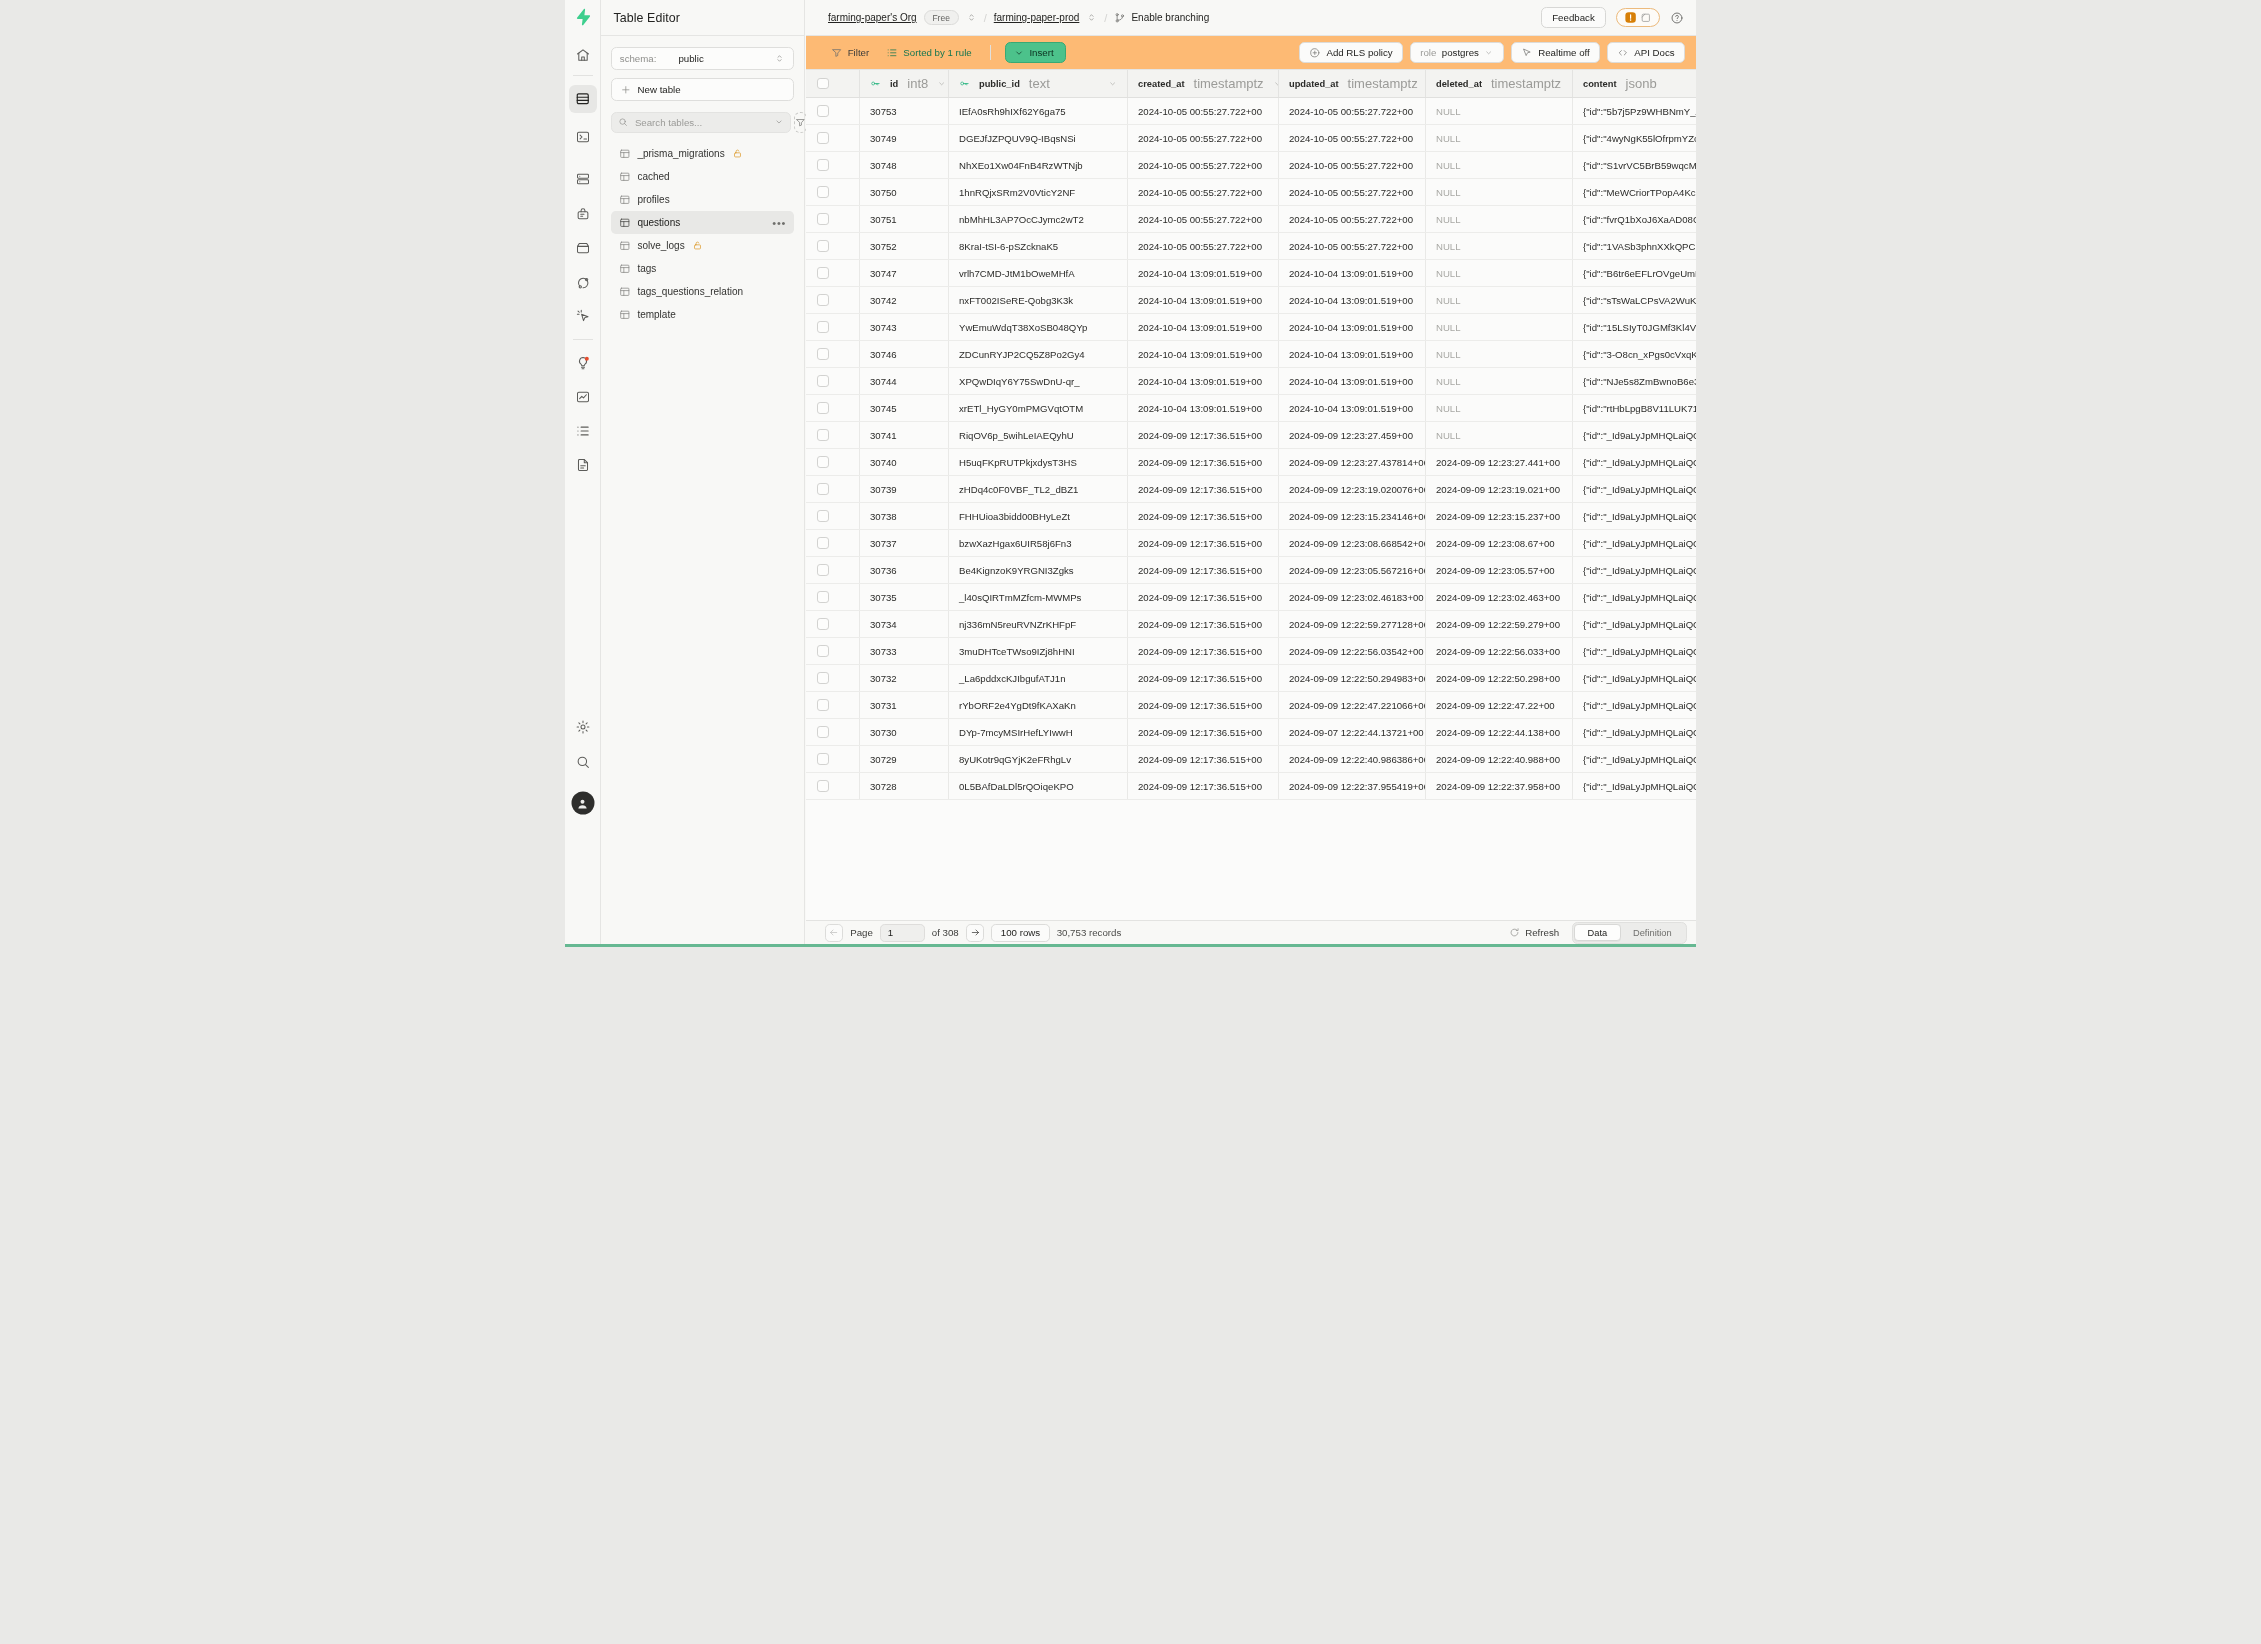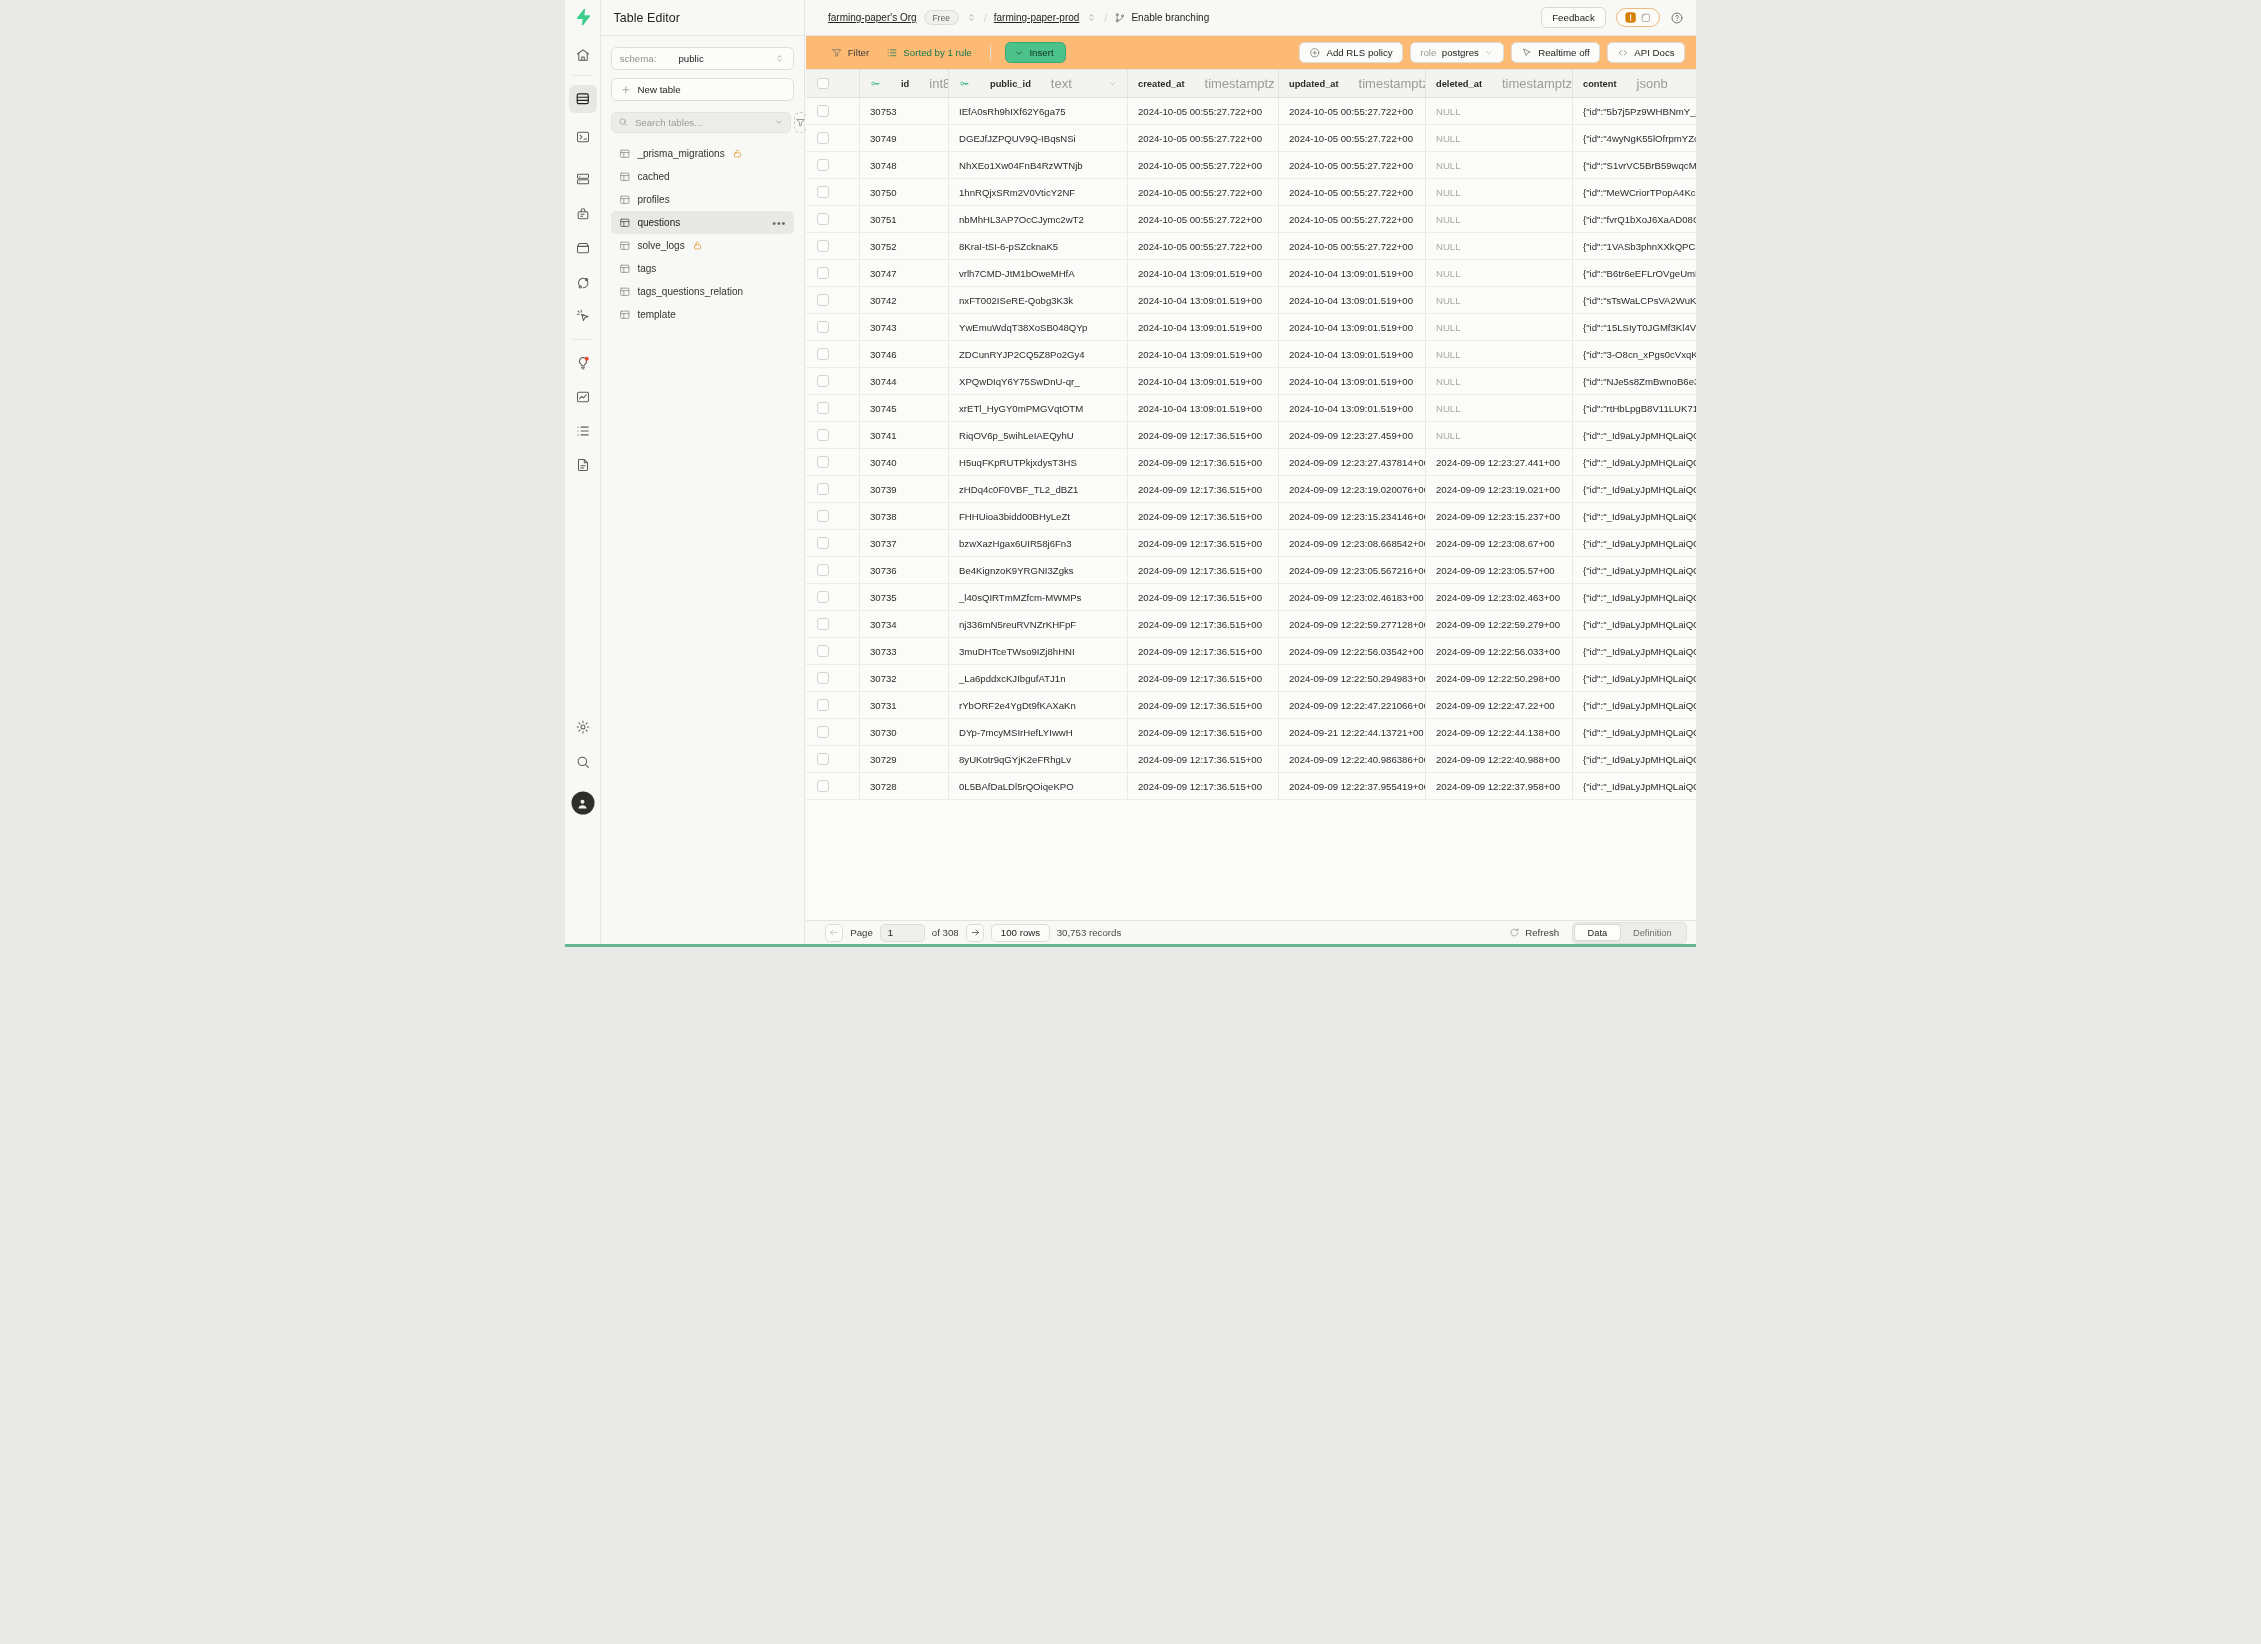--- a/index.html
+++ b/index.html
@@ -75,21 +75,21 @@
   .btn-ghost{display:flex;align-items:center;gap:5.4px;border:0.8px solid #dcdcda;border-radius:5.4px;background:#fbfbfa;color:#232321;font-size:9.7px;padding:3.9px 9.3px;cursor:pointer;white-space:nowrap;}
   .btn-ghost .t-ic{color:#7c7c79;}
   .btn-ghost .muted{color:#9b9b98;}
   .btn-ghost .chev-s{color:#9b9b98;}
 
   
   .grid{position:absolute;left:0;right:0;top:70px;bottom:27px;overflow:hidden;background:#fbfbfa;}
   .grow{display:grid;grid-template-columns:var(--cols);width:1015px;}
   .grid-head .grow{height:28px;background:#f3f3f1;border-bottom:0.8px solid #e0e0de;}
   .gcell{display:flex;align-items:center;padding:0 10px;border-right:0.8px solid #e9e9e7;overflow:hidden;white-space:nowrap;}
-  .grid-head .gcell{border-right:0.8px solid #e3e3e1;gap:20px;cursor:pointer;}
+  .grid-head .gcell{border-right:0.8px solid #e3e3e1;gap:9px;cursor:pointer;}
   .gcell.cb{justify-content:flex-start;padding:0 11px;}
   .col-name{font-size:9.3px;font-weight:700;color:#2b2b29;}
   .col-type{font-size:13px;color:#9b9b98;}
   .col-chev{margin-left:auto;color:#a2a29f;flex:0 0 auto;}
   .key-ic{color:#24b47e;flex:0 0 auto;}
   .grid-body .grow{height:27px;border-bottom:0.8px solid #ececea;background:#fbfbfa;cursor:default;}
   .dcell{font-size:9.6px;color:#2b2b29;cursor:pointer;}
   .dcell.null{color:#a9a9a5;}
   .checkbox{width:11.6px;height:11.6px;border:1.2px solid #d2d2d0;border-radius:3.1px;background:#fdfdfc;flex:0 0 auto;cursor:pointer;}
 
@@ -798,21 +798,21 @@
             <div class="gcell dcell">2024-09-09 12:22:47.22+00</div>
             <div class="gcell dcell">{"id":"_Id9aLyJpMHQLaiQC</div>
           </div>
           <div class="grow" style="--cols: 54px 89px 179px 151px 147px 147px 248px;">
             <div class="gcell cb">
               <span class="checkbox"></span>
             </div>
             <div class="gcell dcell">30730</div>
             <div class="gcell dcell">DYp-7mcyMSIrHefLYIwwH</div>
             <div class="gcell dcell">2024-09-09 12:17:36.515+00</div>
-            <div class="gcell dcell">2024-09-21 12:22:44.13721+00</div>
+            <div class="gcell dcell">2024-09-07 12:22:44.13721+00</div>
             <div class="gcell dcell">2024-09-09 12:22:44.138+00</div>
             <div class="gcell dcell">{"id":"_Id9aLyJpMHQLaiQC</div>
           </div>
           <div class="grow" style="--cols: 54px 89px 179px 151px 147px 147px 248px;">
             <div class="gcell cb">
               <span class="checkbox"></span>
             </div>
             <div class="gcell dcell">30729</div>
             <div class="gcell dcell">8yUKotr9qGYjK2eFRhgLv</div>
             <div class="gcell dcell">2024-09-09 12:17:36.515+00</div>

